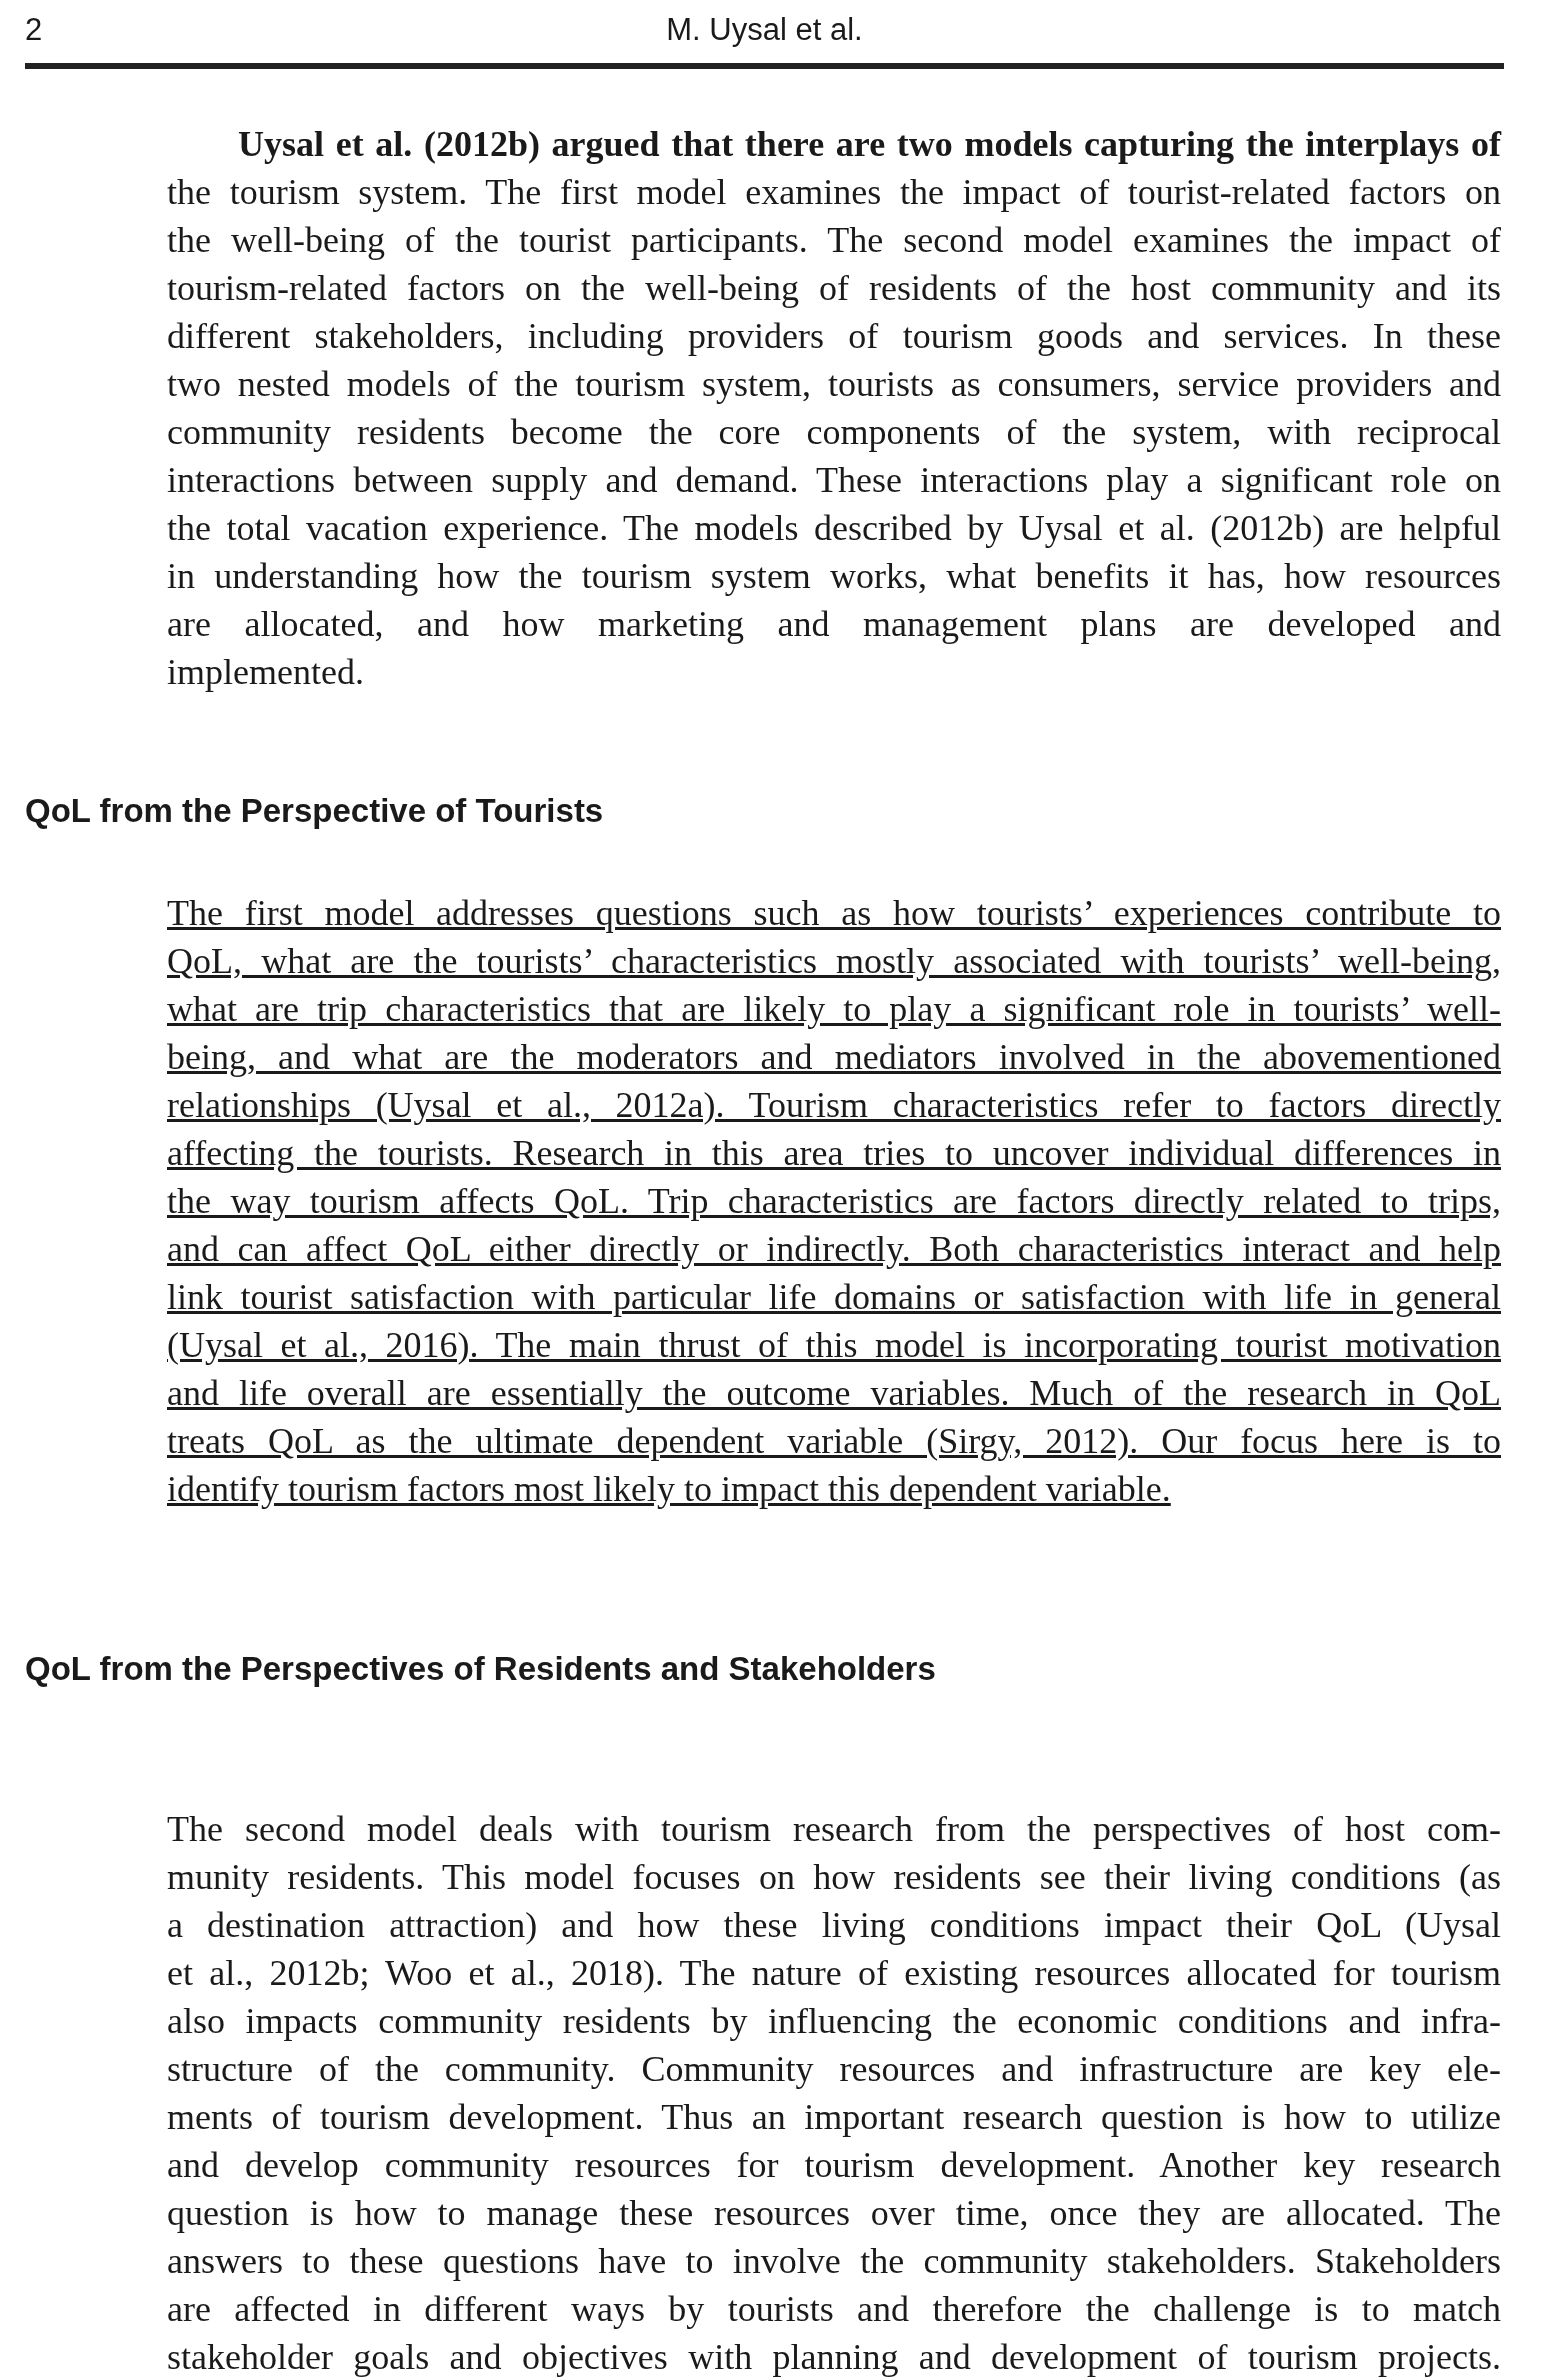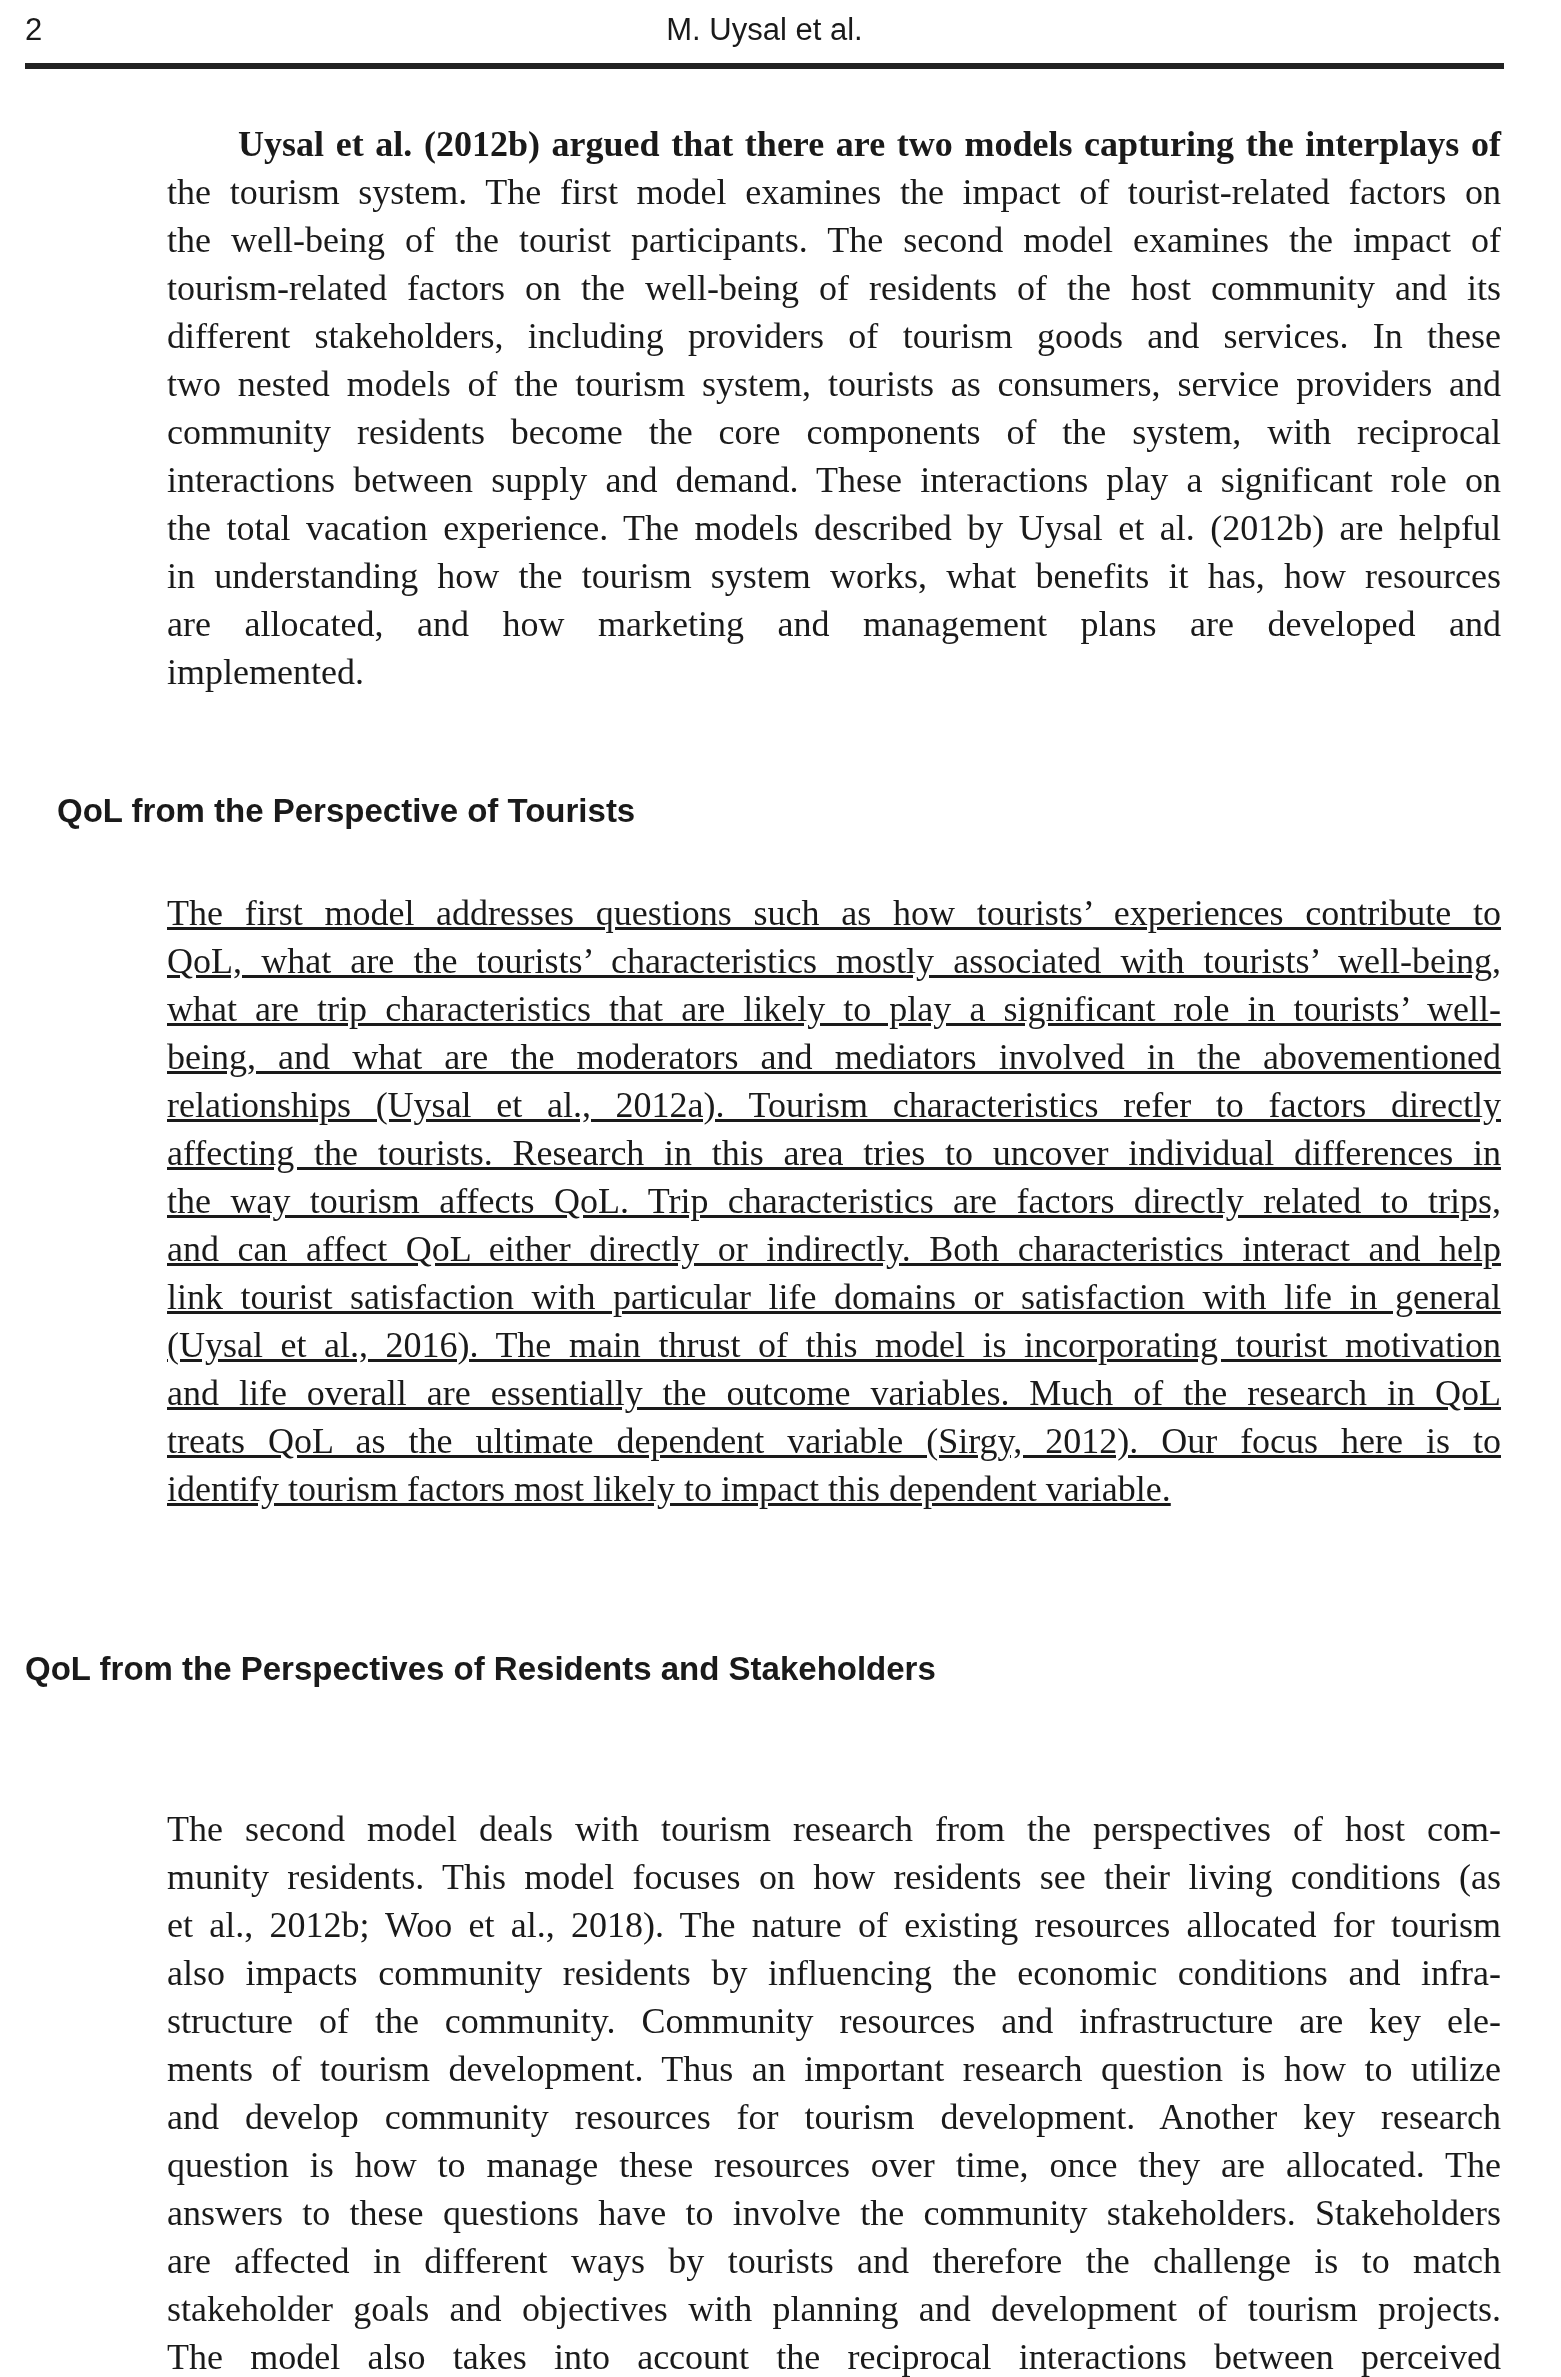--- a/index.html
+++ b/index.html
@@ -7,21 +7,21 @@
   .hdr{position:absolute;top:11.5px;left:25px;right:58px;height:49px;font-family:"Liberation Sans",sans-serif;font-size:31px;}
   .pnum{position:absolute;left:0;top:0;}
   .running{position:absolute;left:0;right:0;top:0;text-align:center;}
   .rule{position:absolute;top:63px;left:25px;right:58px;height:5.8px;background:#222;}
   .para{position:absolute;left:167px;width:1334px;font-family:"Liberation Serif",serif;font-size:36px;}
   .line{height:48px;line-height:48px;white-space:nowrap;text-align:justify;text-align-last:justify;}
   .line.last{text-align-last:left;}
   .line.indent{padding-left:71px;font-weight:bold;}
   .heading{position:absolute;left:25px;font-family:"Liberation Sans",sans-serif;font-weight:bold;font-size:33px;}
   #p1{top:120px;}
-  #h1{top:792px;margin-left:32px;}
+  #h1{top:792px;}
   #p2{top:889px;text-decoration:underline;}
   #h2{top:1650px;}
   #p3{top:1805px;}
 </style>
 </head>
 <body>
 
 <div class="hdr">
   <span class="pnum">2</span>
   <div class="running">M. Uysal et al.</div>
@@ -57,20 +57,21 @@
     <div class="line">(Uysal et al., 2016). The main thrust of this model is incorporating tourist motivation</div>
     <div class="line">and life overall are essentially the outcome variables. Much of the research in QoL</div>
     <div class="line">treats QoL as the ultimate dependent variable (Sirgy, 2012). Our focus here is to</div>
     <div class="line last">identify tourism factors most likely to impact this dependent variable.</div>
   </div>
 
 <div class="heading" id="h2">QoL from the Perspectives of Residents and Stakeholders</div>
 <div class="para" id="p3">
     <div class="line">The second model deals with tourism research from the perspectives of host com-</div>
     <div class="line">munity residents. This model focuses on how residents see their living conditions (as</div>
+    <div class="line">a destination attraction) and how these living conditions impact their QoL (Uysal</div>
     <div class="line">et al., 2012b; Woo et al., 2018). The nature of existing resources allocated for tourism</div>
     <div class="line">also impacts community residents by influencing the economic conditions and infra-</div>
     <div class="line">structure of the community. Community resources and infrastructure are key ele-</div>
     <div class="line">ments of tourism development. Thus an important research question is how to utilize</div>
     <div class="line">and develop community resources for tourism development. Another key research</div>
     <div class="line">question is how to manage these resources over time, once they are allocated. The</div>
     <div class="line">answers to these questions have to involve the community stakeholders. Stakeholders</div>
     <div class="line">are affected in different ways by tourists and therefore the challenge is to match</div>
     <div class="line">stakeholder goals and objectives with planning and development of tourism projects.</div>
     <div class="line">The model also takes into account the reciprocal interactions between perceived</div>

